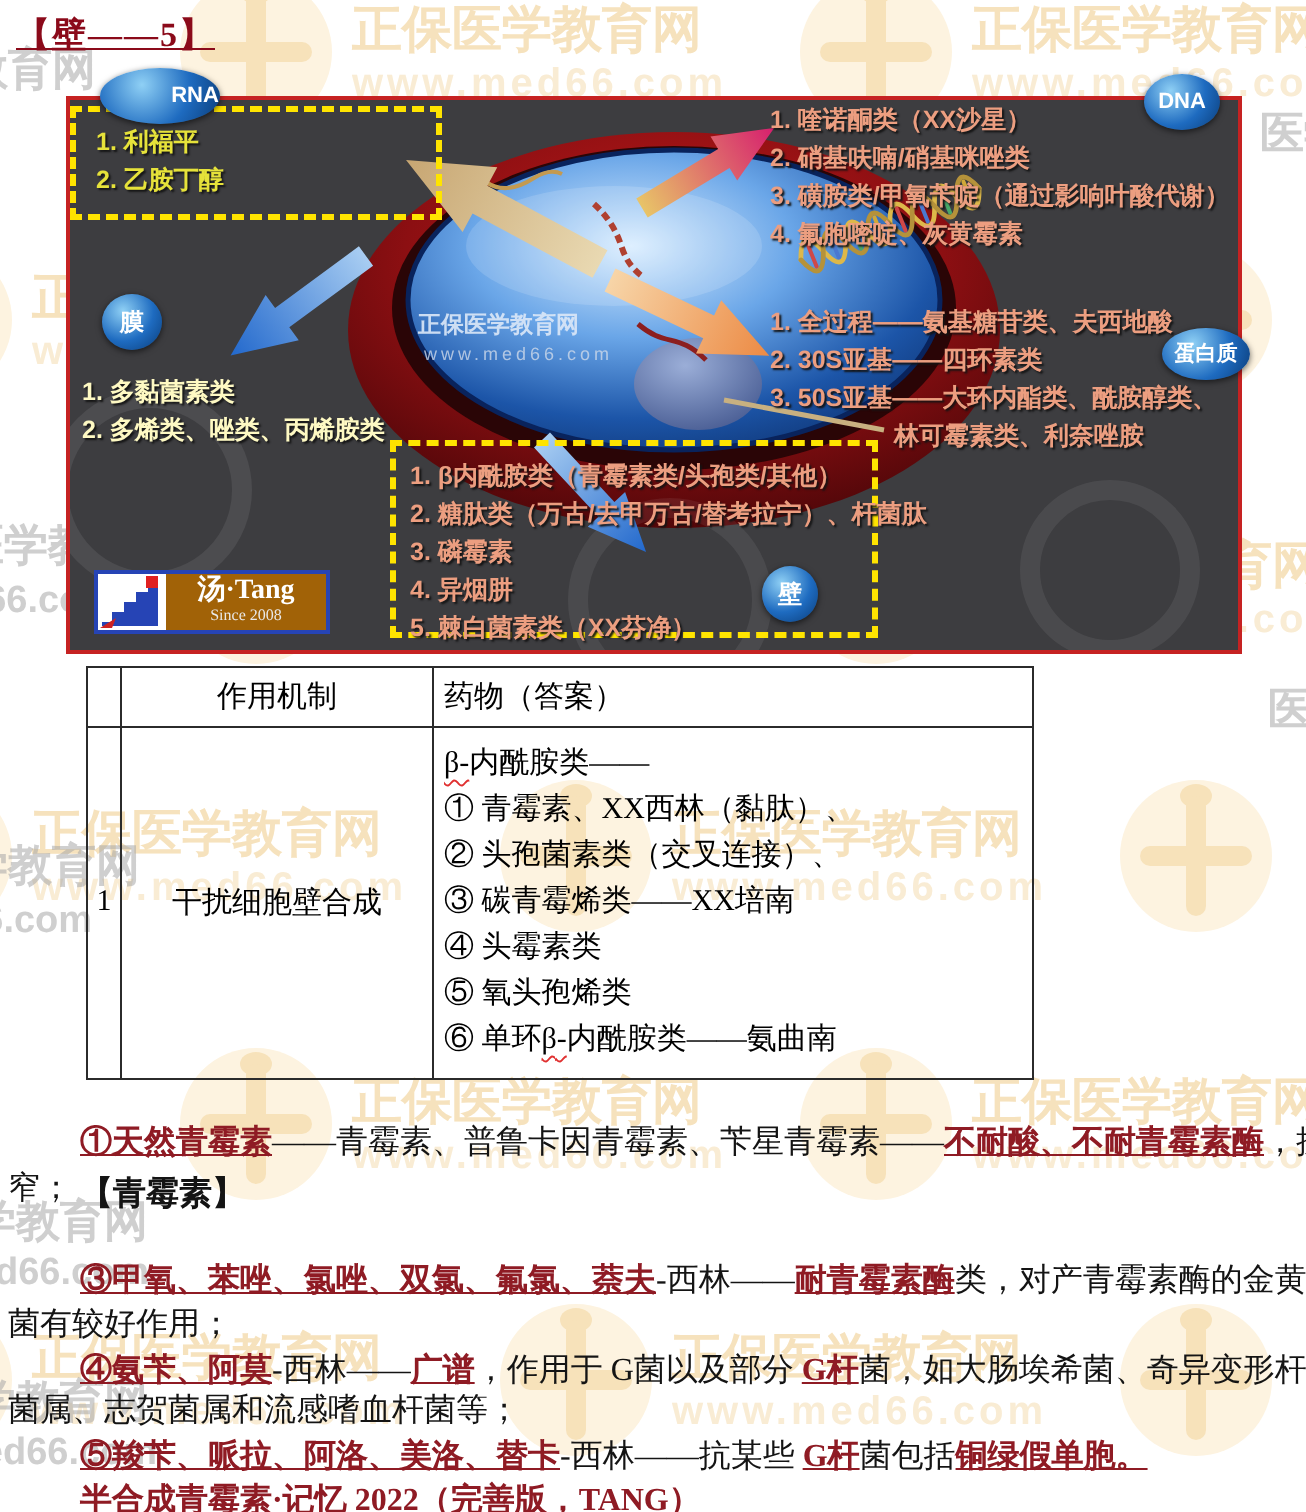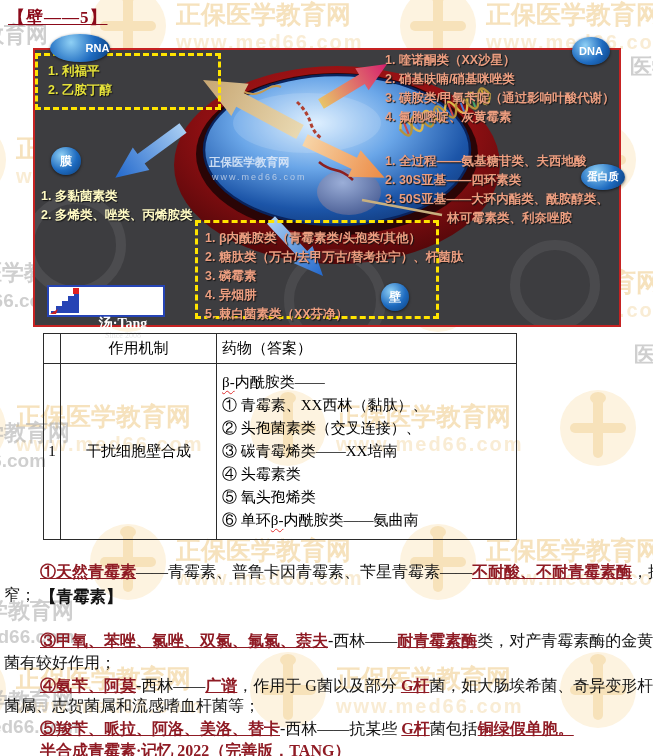--- a/index.html
+++ b/index.html
@@ -37,21 +37,21 @@
   .lst-salmon { color:#ec9e80; }
   .lst-gray { color:#fef9c3; }
   .indent2 { padding-left:62px; }
   #cell-art, #arrow-layer { position:absolute; left:0; top:0; z-index:6; }
   #cell-art { left:122px; top:0; }
 
   
   #tang-logo { position:absolute; left:12px; top:235px; width:118px; height:32px; z-index:9;
                display:flex; border:2px solid #2644b5; background:#fff; }
   #tang-logo .lft { width:34px; position:relative; background:#fff; }
-  #tang-logo .rgt { flex:1; background:#0c4a6e; color:#fff; text-align:center; font-family:"Liberation Serif",serif;margin-top:28px; }
+  #tang-logo .rgt { flex:1; background:#a16207; color:#fff; text-align:center; font-family:"Liberation Serif",serif; }
   #tang-logo .nm { font-size:14px; font-weight:bold; line-height:17px; }
   #tang-logo .since { font-size:8px; line-height:8px; color:#e9e9e9; }
 
   
   #mech-table { position:absolute; left:43px; top:333px; z-index:5; border-collapse:collapse;
                 font-size:15px; color:#000000; background:transparent; }
   #mech-table td, #mech-table th { border:1px solid #2b2b2b; font-weight:normal; vertical-align:middle; }
   #mech-table .c-num { width:17px; text-align:center; }
   #mech-table .c-mech { width:156px; text-align:center; }
   #mech-table .c-drug { width:300px; text-align:left; padding-left:5px; }

